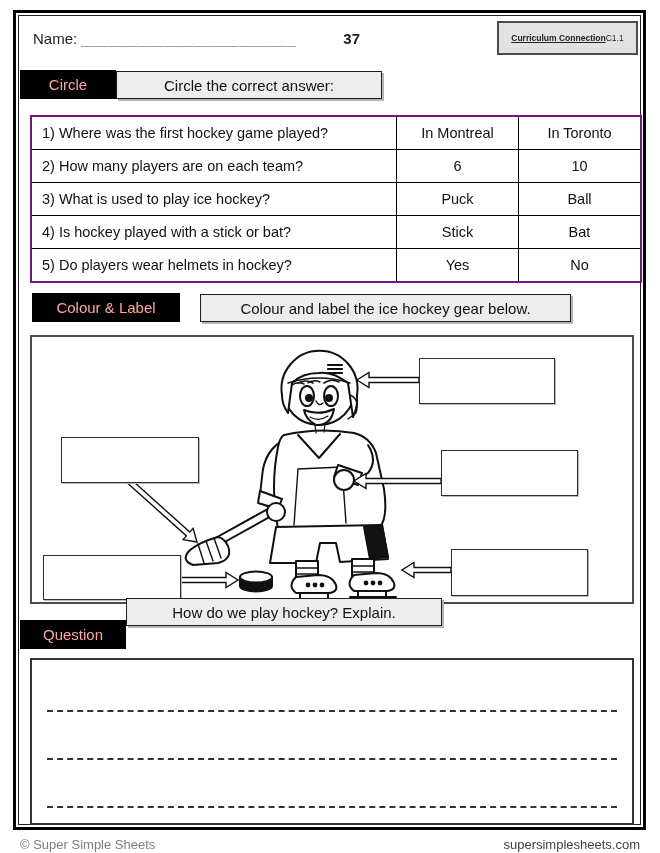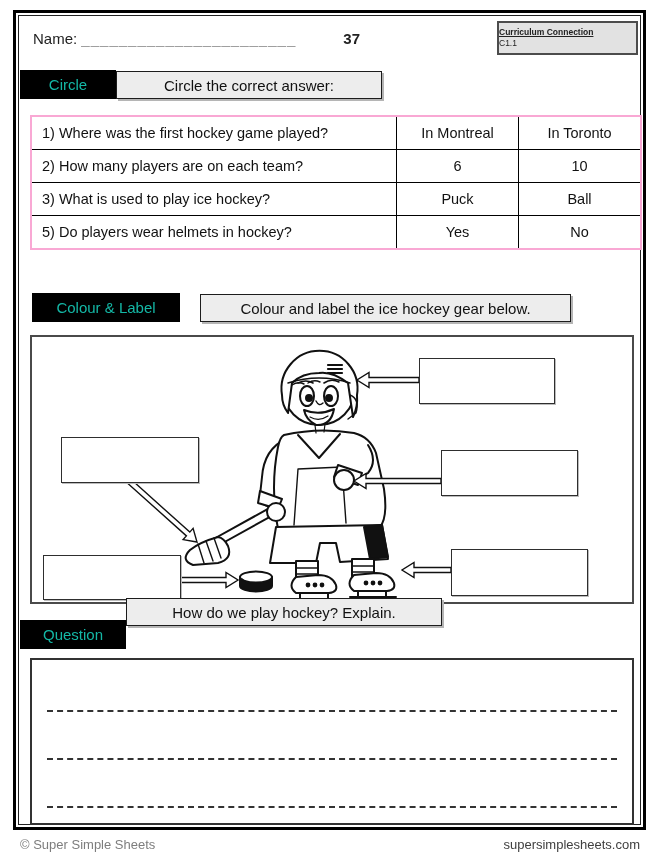--- a/index.html
+++ b/index.html
@@ -9,41 +9,41 @@
   .page-frame{position:absolute;left:13px;top:10px;width:627px;height:814px;border:3px solid #000;}
   .page-frame-inner{position:absolute;left:2px;top:2px;right:2px;bottom:2px;border:1.5px solid #222;}
 
   .abs{position:absolute;}
 
   
   .name-row{left:33px;top:30px;font-size:15px;color:#222;}
   .name-blank{color:#999;letter-spacing:1px;}
   .page-number{left:300px;top:30px;width:60px;text-align:right;font-size:15px;font-weight:bold;color:#222;}
   .curriculum-box{left:497px;top:21px;width:137px;height:30px;background:#e2e2e2;border:2px solid #4c4c4c;
-    display:flex;flex-direction:column;align-items:flex-start;justify-content:center;line-height:1.25;}
+    display:flex;align-items:center;justify-content:center;line-height:1.25;}
   .curriculum-title{font-size:8.5px;font-weight:bold;text-decoration:underline;color:#222;}
   .curriculum-code{font-size:8.5px;color:#222;}
 
   
-  .badge{background:#000;color:#14b8a6;font-size:15px;text-align:center;}
+  .badge{background:#000;color:#fca5a5;font-size:15px;text-align:center;}
   .instr{background:#ededed;border:1.5px solid #1c1c1c;box-shadow:2px 2px 0 #b5b5b5;
     font-size:15px;color:#111;text-align:center;}
   .badge,.instr{display:flex;align-items:center;justify-content:center;}
 
   .badge-circle{left:20px;top:70px;width:96px;height:29px;}
   .instr-circle{left:116px;top:71px;width:264px;height:26px;}
   .badge-colour{left:32px;top:293px;width:148px;height:29px;}
   .instr-colour{left:168px;top:294px;width:369px;height:26px;margin-left:32px;}
   .badge-question{left:20px;top:620px;width:106px;height:29px;}
   .instr-question{left:126px;top:598px;width:314px;height:26px;}
 
   
   .quiz-table{left:30px;top:115px;width:592px;border-collapse:collapse;table-layout:fixed;}
   .quiz-table td{border:1.5px solid #000;height:30px;font-size:14.5px;color:#111;}
-  .quiz-table{border:2px solid #f9a8d4;padding-left:10px;}
+  .quiz-table{border:2px solid #701a75;padding-left:10px;}
   td.q{width:353px;text-align:left;padding-left:10px;}
   td.opt{width:119px;text-align:center;}
 
   
   .illus-frame{left:30px;top:335px;width:600px;height:265px;border:2px solid #4a4a4a;background:#fff;}
   .label-box{position:absolute;background:#fff;border:1.5px solid #2e2e2e;box-shadow:1px 1px 0 #bbb;}
   .lb-helmet{left:387px;top:21px;width:134px;height:44px;}
   .lb-blade{left:29px;top:100px;width:136px;height:44px;}
   .lb-glove{left:409px;top:113px;width:135px;height:44px;}
   .lb-puck{left:11px;top:218px;width:136px;height:43px;}
@@ -88,20 +88,25 @@
     </tr>
     <tr>
       <td class="q">2) How many players are on each team?</td>
       <td class="opt">6</td>
       <td class="opt">10</td>
     </tr>
     <tr>
       <td class="q">3) What is used to play ice hockey?</td>
       <td class="opt">Puck</td>
       <td class="opt">Ball</td>
+    </tr>
+    <tr>
+      <td class="q">4) Is hockey played with a stick or bat?</td>
+      <td class="opt">Stick</td>
+      <td class="opt">Bat</td>
     </tr>
     <tr>
       <td class="q">5) Do players wear helmets in hockey?</td>
       <td class="opt">Yes</td>
       <td class="opt">No</td>
     </tr>
   </tbody>
     </table>
 
   <div class="abs badge badge-colour">Colour &amp; Label</div>

